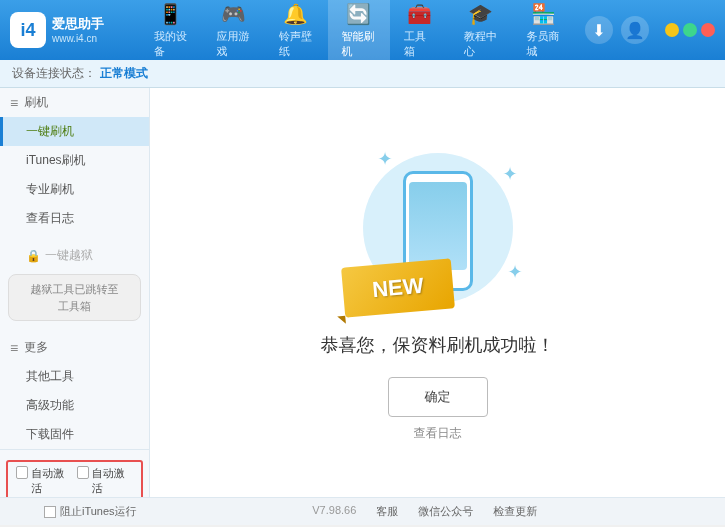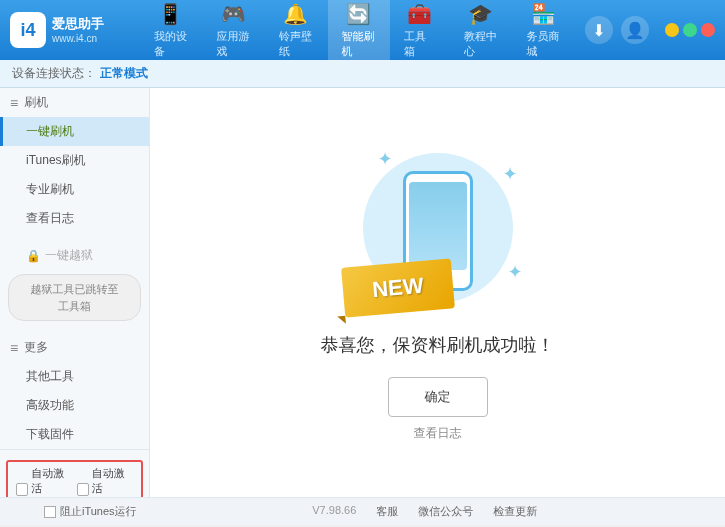--- a/index.html
+++ b/index.html
@@ -159,21 +159,21 @@
       padding: 6px 10px 6px 26px;
       font-size: 12px;
       color: #aaa;
       display: flex;
       align-items: center;
       gap: 4px;
     }
     .disabled-notice {
       background: #f0f0f0;
       border: 1px solid #ddd;
-      border-radius: 16px;
+      border-radius: 8px;
       padding: 6px 8px;
       margin: 4px 8px;
       font-size: 11px;
       color: #888;
       text-align: center;
       line-height: 1.5;
     }
     .sidebar-more-header {
       display: flex;
       align-items: center;
@@ -190,21 +190,21 @@
       display: flex;
       align-items: center;
       padding: 4px 8px;
       gap: 4px;
       border: 2px solid #e85050;
       margin: 4px 6px;
       border-radius: 3px;
     }
     .checkbox-item {
       display: flex;
-      align-items: flex-end;
+      align-items: flex-start;
       gap: 3px;
       font-size: 11px;
       color: #444;
       cursor: pointer;
     }
     .checkbox {
       width: 13px;
       height: 13px;
       border: 1px solid #aaa;
       background: #fff;

